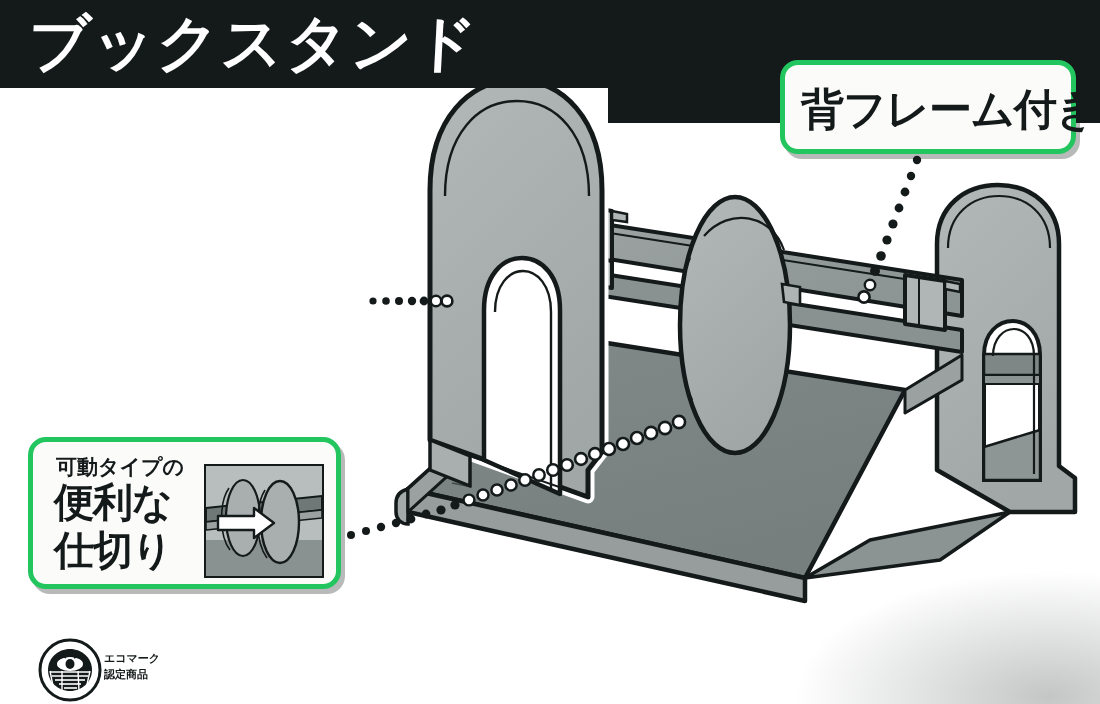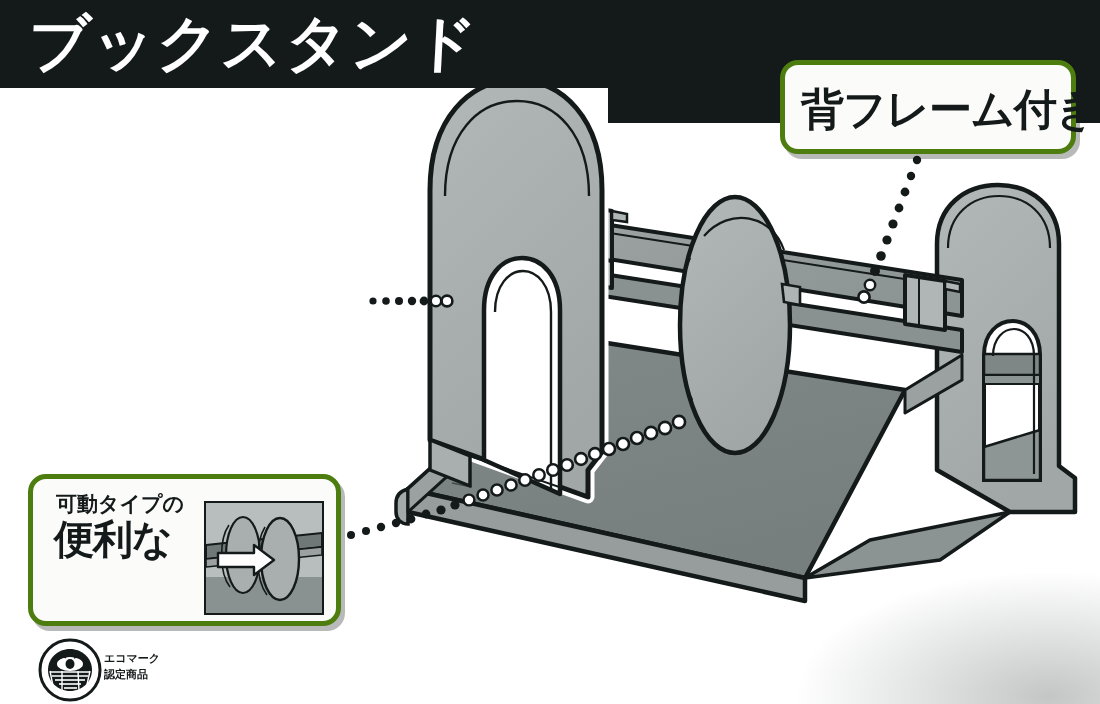--- a/index.html
+++ b/index.html
@@ -34,21 +34,21 @@
   }
 
   
   .art{position:absolute;left:0;top:0;width:1100px;height:704px;z-index:3;}
   .art-top{position:absolute;left:0;top:0;width:1100px;height:704px;z-index:7;pointer-events:none;}
 
   
   .callout{
     position:absolute;z-index:20;
     background:#fbfbfa;
-    border:5px solid #4d7c0f;
+    border:5px solid #22c55e;
     border-radius:18px;
     box-shadow:4px 5px 0 rgba(20,25,26,.30);
     box-sizing:border-box;
   }
   .c-text{
     color:#14191a;
     font-family:"DejaVu Sans","Liberation Sans",sans-serif;
     font-weight:bold;
     white-space:nowrap;
   }
@@ -58,21 +58,21 @@
   #callout-backframe{left:780px;top:60px;width:296px;height:94px;}
   #callout-backframe .c-big{
     position:absolute;left:16px;top:20px;font-size:43px;line-height:48px;
     letter-spacing:-1px;
   }
 
   #callout-assembly{left:28px;top:253px;width:338px;height:102px;}
   #callout-assembly .l1{position:absolute;left:26px;top:12px;}
   #callout-assembly .l2{position:absolute;left:20px;top:36px;font-size:38px;}
 
-  #callout-divider{left:28px;top:437px;width:313px;height:152px;margin-top:37px;}
+  #callout-divider{left:28px;top:437px;width:313px;height:152px;}
   #callout-divider .l1{position:absolute;left:23px;top:12px;font-size:21px;}
   #callout-divider .l2{position:absolute;left:21px;top:38px;font-size:40px;line-height:45px;}
   #callout-divider .l3{position:absolute;left:21px;top:86px;font-size:40px;line-height:45px;}
   #callout-divider .inset{
     position:absolute;right:12px;top:22px;width:116px;height:110px;
     border:2px solid #14191a;overflow:hidden;background:#b9bfbe;
   }
 
   
   .footer{position:absolute;left:0;bottom:0;width:1100px;height:72px;z-index:15;}
@@ -260,20 +260,21 @@
   </svg>
 
   <div class="callout" id="callout-backframe">
     <div class="c-text c-big">背フレーム付き</div>
   </div>
 
 
   <div class="callout" id="callout-divider">
     <div class="c-text c-small l1">可動タイプの</div>
     <div class="c-text c-big l2">便利な</div>
+    <div class="c-text c-big l3">仕切り</div>
 
     <div class="inset">
       <svg viewBox="0 0 116 110" width="116" height="110">
         <rect x="0" y="0" width="116" height="110" fill="#b8bebd"></rect>
 
         <rect x="0" y="74" width="116" height="36" fill="#8a9291"></rect>
 
         <path d="M0 42 L116 30 L116 44 L0 56 Z" fill="#6f7877" stroke="#14191a" stroke-width="2"></path>
         <path d="M0 56 L116 44 L116 52 L0 64 Z" fill="#9aa1a0" stroke="#14191a" stroke-width="1.6"></path>
 

